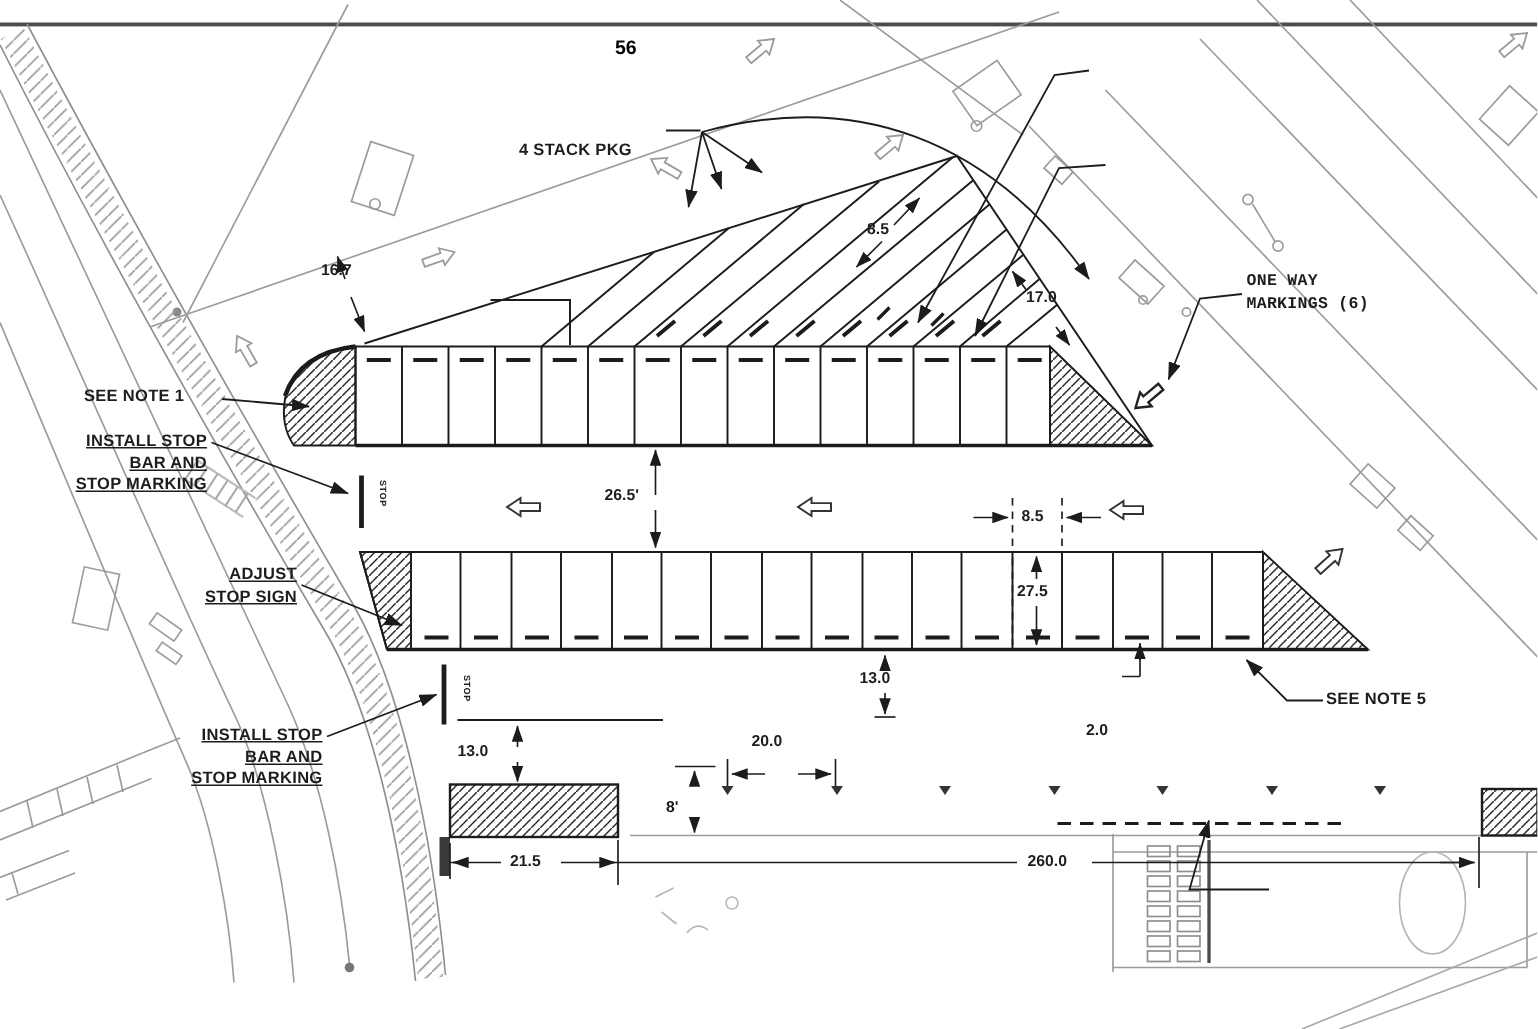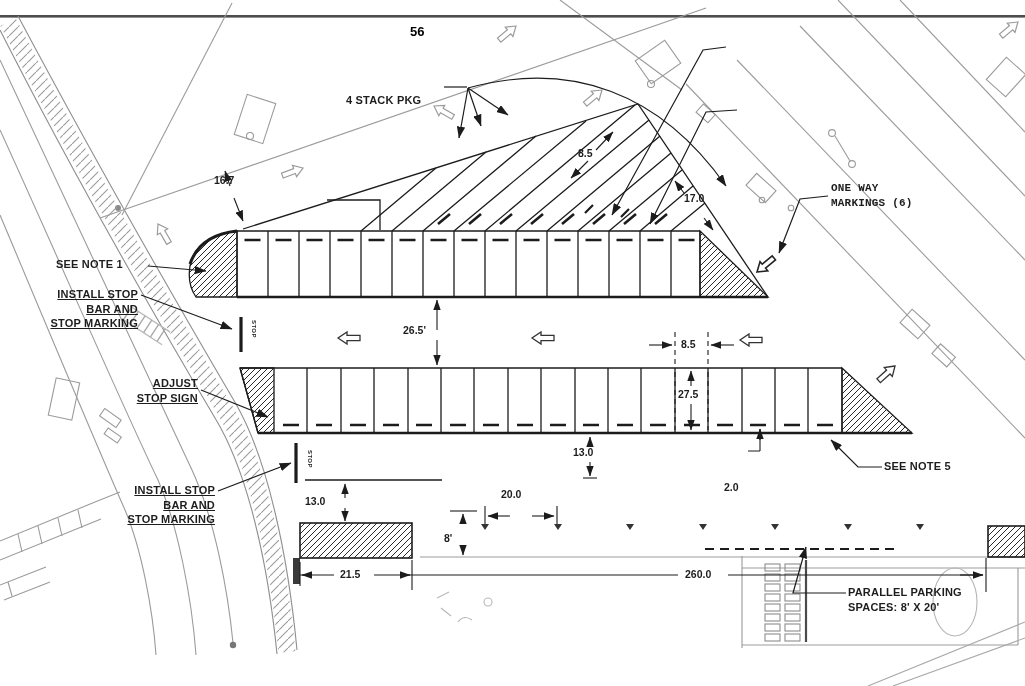--- a/index.html
+++ b/index.html
@@ -248,22 +248,20 @@
   <div class="lbl" style="left:56px;top:257px;text-align:right;">SEE NOTE 1</div>
   <div class="lbl r" style="left:8px;top:287px;width:130px;">INSTALL STOP
 BAR AND
 STOP MARKING</div>
   <div class="lbl r" style="left:70px;top:376px;width:128px;">ADJUST
 STOP SIGN</div>
   <div class="lbl r" style="left:83px;top:483px;width:132px;">INSTALL STOP
 BAR AND
 STOP MARKING</div>
   <div class="lbl" style="left:884px;top:459px;">SEE NOTE 5</div>
-  <div class="lbl" style="left:848px;top:585px;width:160px;">PARALLEL PARKING
-SPACES: 8' X 20'</div>
   <div class="stoptxt" style="left:257px;top:320px;">STOP</div>
   <div class="stoptxt" style="left:313px;top:450px;">STOP</div>
 
   <div class="dim" style="left:214px;top:174px;">16.7</div>
   <div class="dim" style="left:578px;top:147px;">8.5</div>
   <div class="dim" style="left:684px;top:192px;">17.0</div>
   <div class="dim" style="left:403px;top:324px;">26.5'</div>
   <div class="dim mask" style="left:679px;top:338px;">8.5</div>
   <div class="dim mask" style="left:676px;top:388px;">27.5</div>
   <div class="dim" style="left:573px;top:446px;">13.0</div>

